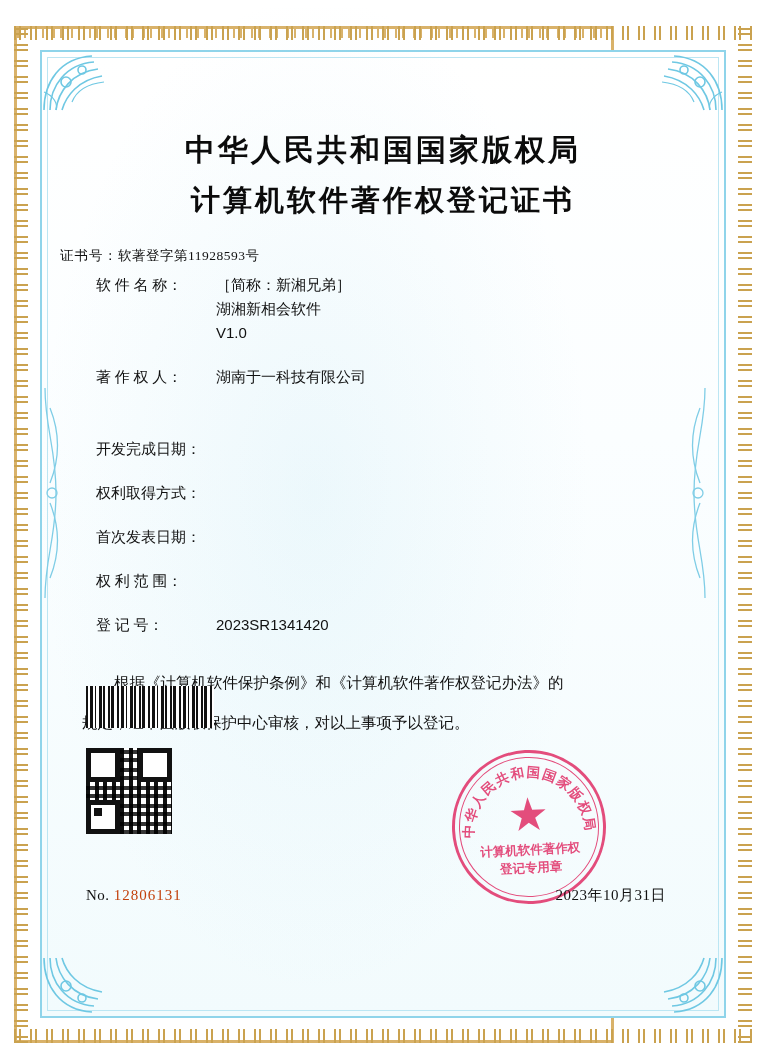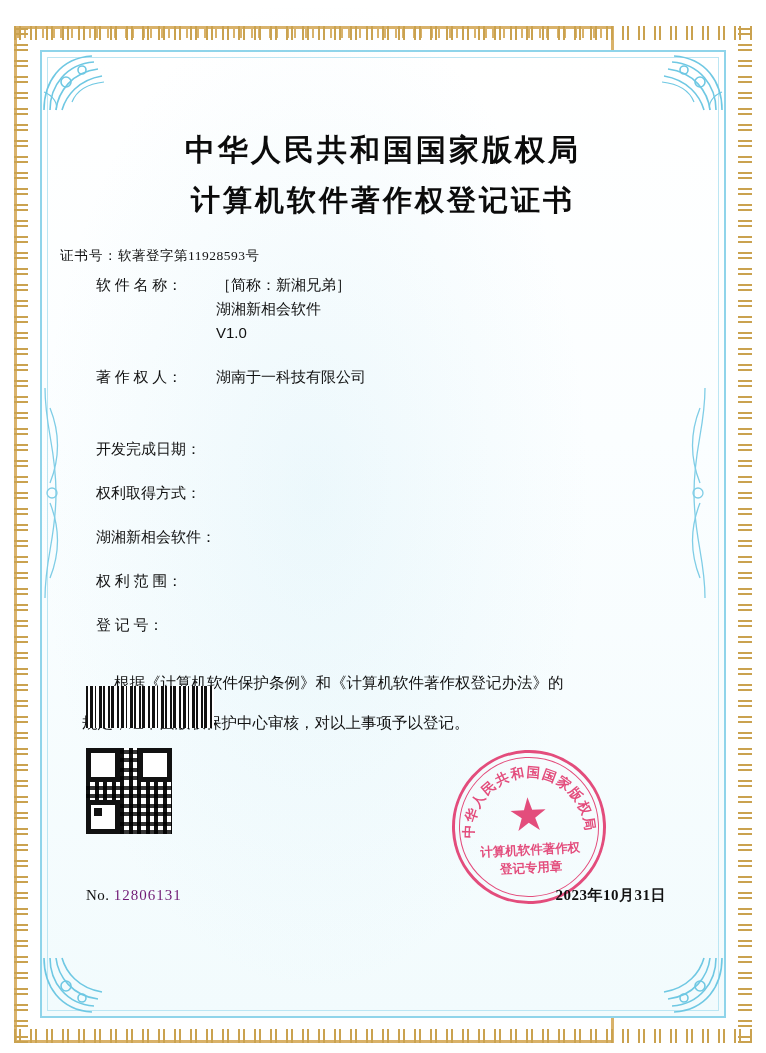--- a/index.html
+++ b/index.html
@@ -295,22 +295,22 @@
     position: absolute;
     left: 86px;
     top: 878px;
     width: 580px;
     display: flex;
     justify-content: space-between;
     align-items: baseline;
     font-size: 15px;
   }
   .serial { letter-spacing: 0.5px; }
-  .serial .num { color: #701a75; letter-spacing: 1px; }
-  .issue-date { letter-spacing: 0.5px; font-weight: bold; }
+  .serial .num { color: #c2410c; letter-spacing: 1px; }
+  .issue-date { letter-spacing: 0.5px; }
 </style>
 </head>
 <body>
 
 <div class="page">
 
   <div class="border-outer"></div>
   <div class="key-band key-top"></div>
   <div class="key-band key-bottom"></div>
   <div class="key-band key-left"></div>
@@ -413,29 +413,30 @@
       <div class="rows-2">
         <div class="field-row">
           <div class="field-label">开发完成日期：</div>
         </div>
 
         <div class="field-row">
           <div class="field-label">权利取得方式：</div>
         </div>
 
         <div class="field-row">
-          <div class="field-label">湖湘新相会软件：</div>
+          <div class="field-label">首次发表日期：</div>
         </div>
 
         <div class="field-row">
           <div class="field-label">权 利 范 围：</div>
         </div>
 
         <div class="field-row">
           <div class="field-label">登 记 号：</div>
+          <div class="field-value val-mono">2023SR1341420</div>
         </div>
       </div>
     </div>
 
     <div class="statement">
       <span class="indent">根据《计算机软件保护条例》和《计算机软件著作权登记办法》的</span>
       <span>规定，经中国版权保护中心审核，对以上事项予以登记。</span>
     </div>
   </div>
 

